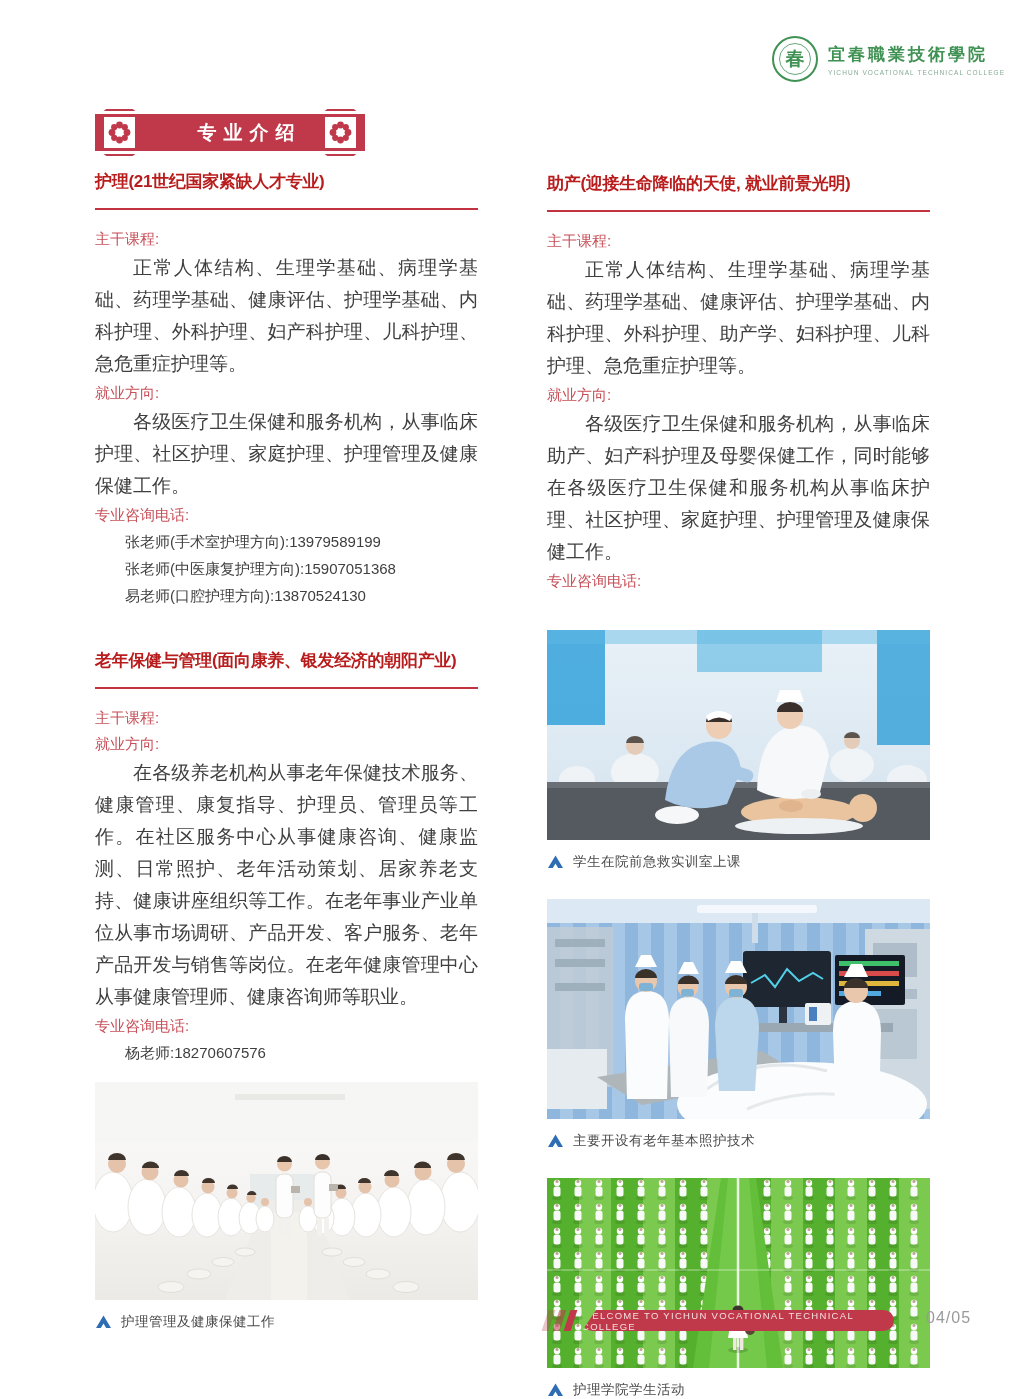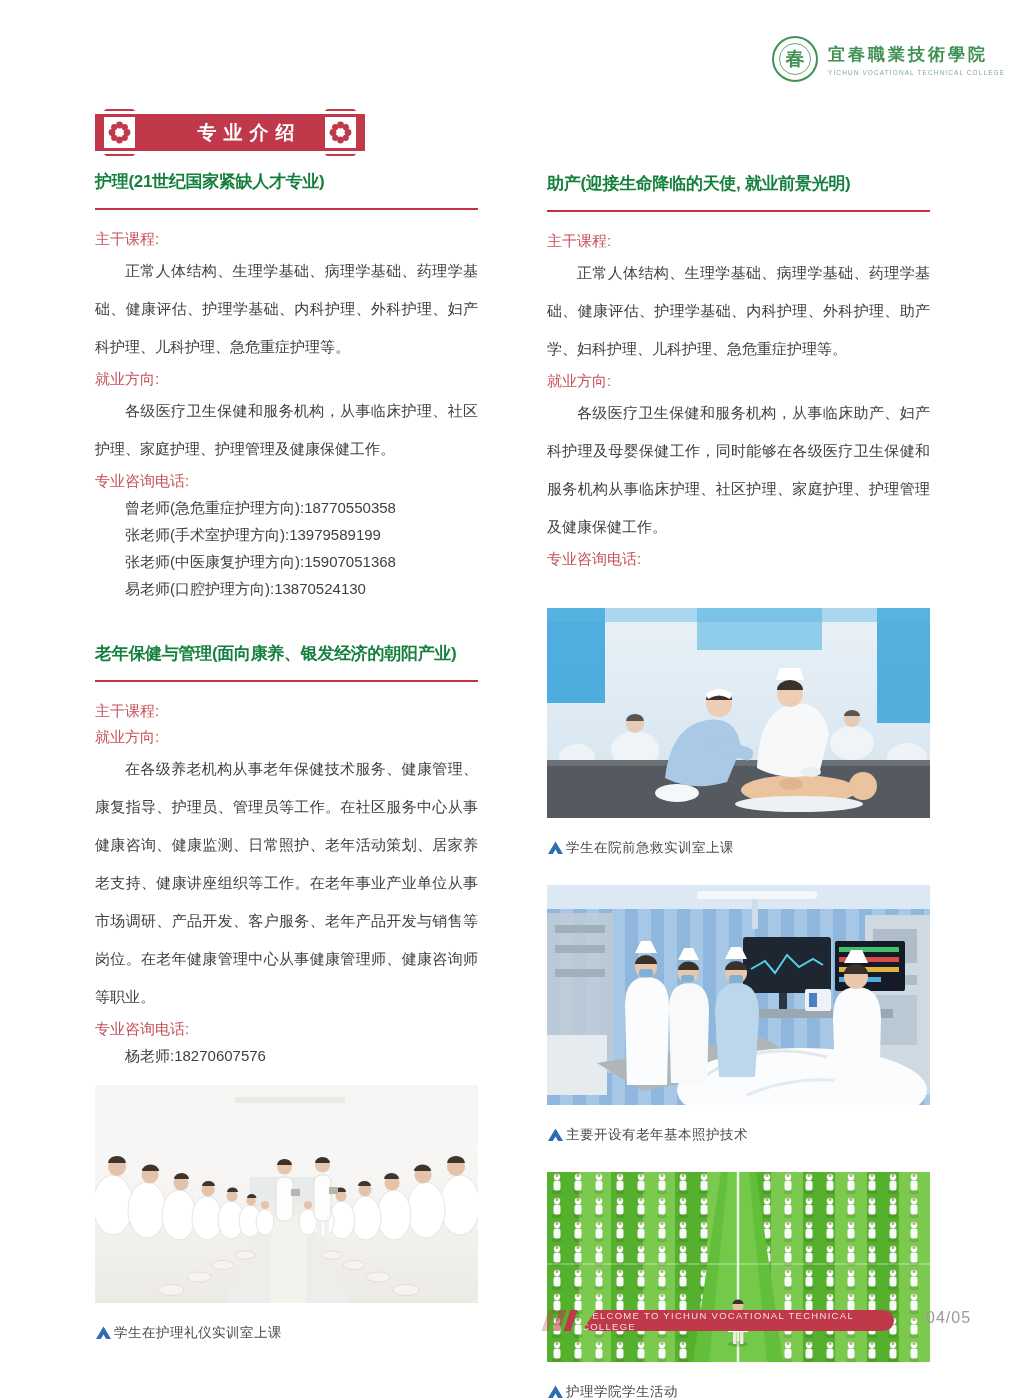--- a/index.html
+++ b/index.html
@@ -42,36 +42,36 @@
     border:2.5px solid #c0394a; background:transparent;
     clip-path:polygon(22% 0,78% 0,100% 16%,100% 84%,78% 100%,22% 100%,0 84%,0 16%);
   }
   .bracket.left { left:1px; } .bracket.right { right:1px; }
 
   
   .col { position:absolute; width:383px; }
   .col.left { left:95px; top:170px; }
   .col.right { left:547px; top:172px; }
   .sec-title {
-    color:#15803d; font-size:17px; font-weight:bold; letter-spacing:-0.3px;
+    color:#b91c1c; font-size:17px; font-weight:bold; letter-spacing:-0.3px;
     white-space:nowrap; line-height:24px;
   }
   .rule { height:2px; background:#c2333f; margin-top:14px; }
   .red-label { color:#c75059; font-size:15px; line-height:26px; margin-top:0; }
   .para {
-    font-size:15px; line-height:38px; text-align:justify; text-indent:2em; color:#3f3f3f;
+    font-size:19px; line-height:32px; text-align:justify; text-indent:2em; color:#3f3f3f;
   }
   .phones { list-style:none; }
   .phones li { font-size:15px; line-height:27px; padding-left:2em; }
   .gap-section { margin-top:40px; }
 
   
   .photo { display:block; width:383px; background:#dde; }
   .photo svg { display:block; width:100%; height:100%; }
-  .caption { display:flex; align-items:center; gap:2px; margin-top:21px; }
+  .caption { display:flex; align-items:center; gap:9px; margin-top:13px; }
   .caption .txt { font-size:13.5px; color:#4a4a4a; letter-spacing:0.5px; }
   .caption .arr { display:flex; }
 
   .mt16 { margin-top:16px; } .mt36 { margin-top:36px; } .mt28 { margin-top:28px; }
 
   
   .footer { position:absolute; top:1310px; left:545px; height:21px; display:flex; align-items:center; }
   .stripe { width:7px; height:21px; background:#c0394a; transform:skewX(-18deg); margin-right:4px; }
   .stripe.s1 { opacity:.3; } .stripe.s2 { opacity:.55; }
   .pill {
@@ -136,21 +136,20 @@
 <div class="col left">
   <section>
     <h2 class="sec-title">护理(21世纪国家紧缺人才专业)</h2>
     <div class="rule"></div>
     <div class="red-label mt16">主干课程:</div>
     <p class="para">正常人体结构、生理学基础、病理学基础、药理学基础、健康评估、护理学基础、内科护理、外科护理、妇产科护理、儿科护理、急危重症护理等。</p>
     <div class="red-label">就业方向:</div>
     <p class="para">各级医疗卫生保健和服务机构，从事临床护理、社区护理、家庭护理、护理管理及健康保健工作。</p>
     <div class="red-label">专业咨询电话:</div>
     <ul class="phones">
-      <li>曾老师(急危重症护理方向):18770550358</li>
       <li>张老师(手术室护理方向):13979589199</li>
       <li>张老师(中医康复护理方向):15907051368</li>
       <li>易老师(口腔护理方向):13870524130</li>
     </ul>
   </section>
 
   <section class="gap-section">
     <h2 class="sec-title">老年保健与管理(面向康养、银发经济的朝阳产业)</h2>
     <div class="rule"></div>
     <div class="red-label mt16">主干课程:</div>
@@ -262,21 +261,21 @@
           <ellipse cx="311" cy="205" rx="13" ry="5.5"></ellipse>
       </g>
     </svg>
   </div>
   <div class="caption">
     <span class="arr">
       <svg width="17" height="14" viewBox="0 0 17 14">
           <path d="M8.5 0.5 L16 13 H11.2 L8.5 8.4 L5.8 13 H1 Z" fill="#2e6db4"></path>
         </svg>
     </span>
-    <span class="txt">学生在护理礼仪实训室上课</span>
+    <span class="txt">护理管理及健康保健工作</span>
   </div>
 </div>
 
 <div class="col right">
   <section>
     <h2 class="sec-title">助产(迎接生命降临的天使, 就业前景光明)</h2>
     <div class="rule"></div>
     <div class="red-label mt16">主干课程:</div>
     <p class="para">正常人体结构、生理学基础、病理学基础、药理学基础、健康评估、护理学基础、内科护理、外科护理、助产学、妇科护理、儿科护理、急危重症护理等。</p>
     <div class="red-label">就业方向:</div>

